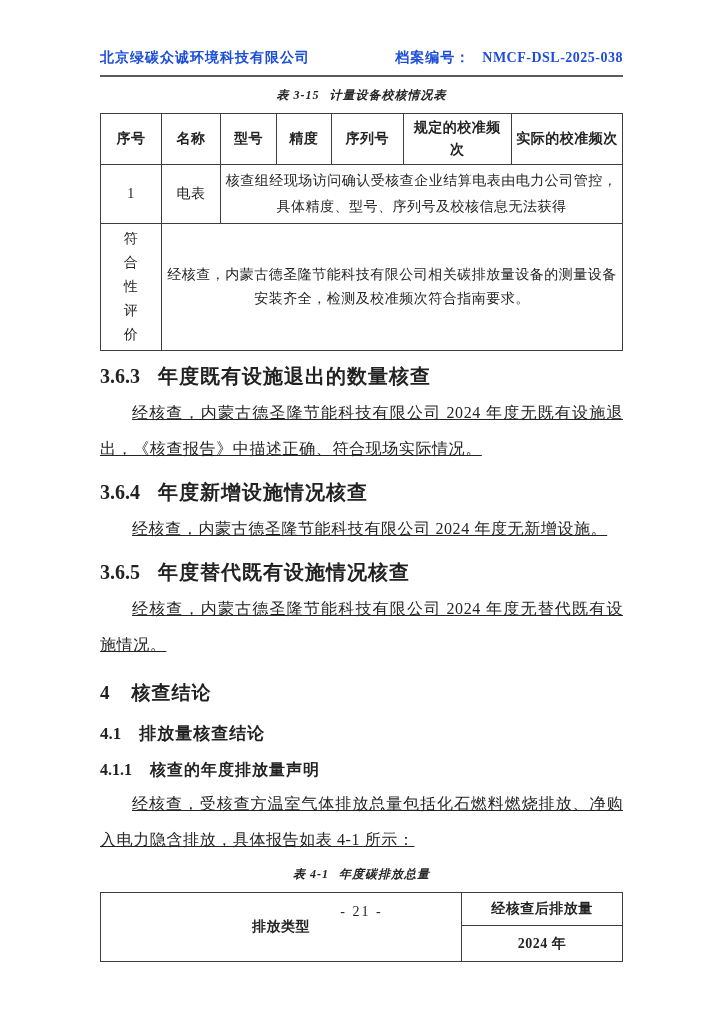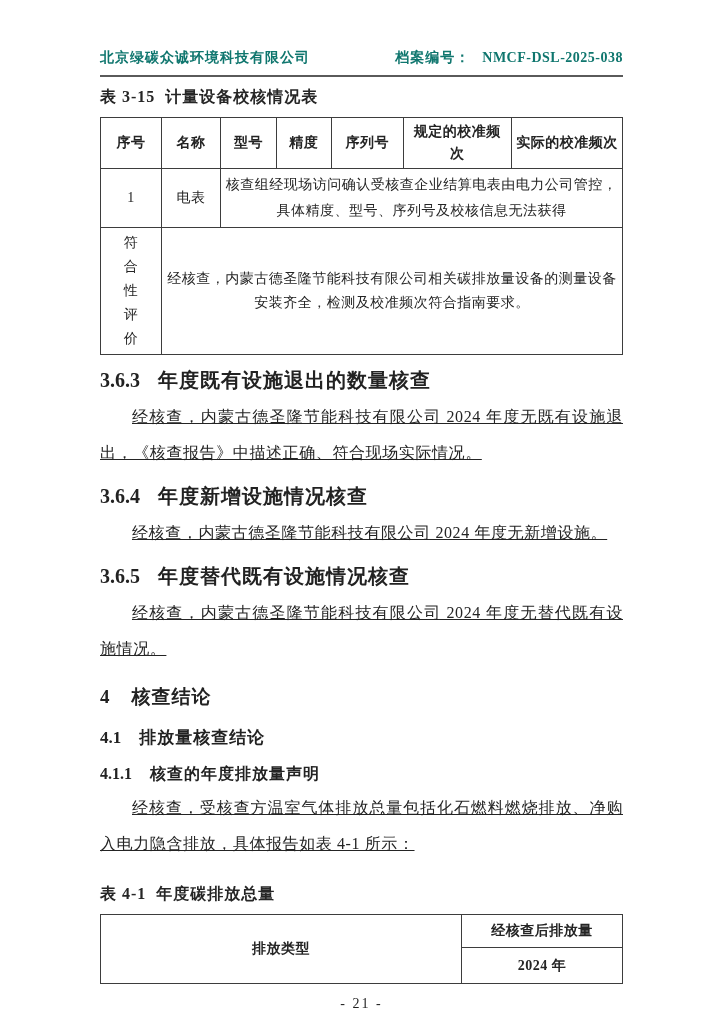--- a/index.html
+++ b/index.html
@@ -18,44 +18,45 @@
   
   .doc-header {
     display: flex;
     justify-content: space-between;
     align-items: flex-end;
     padding-top: 49px;
     padding-bottom: 8px;
     border-bottom: 2px solid #5a5a5a;
     font-size: 14px;
     letter-spacing: 1px;
-    color: #0f766e;
+    color: #1d4ed8;
   }
   .doc-header .company { font-weight: bold; }
   .doc-header .archive { font-weight: bold; white-space: nowrap; }
   .doc-header .archive-no { margin-left: 12px; letter-spacing: 0.5px; }
 
   
   .para {
     font-size: 16px;
     line-height: 36px;
     text-align: justify;
     letter-spacing: 0.6px;
     margin: 18px 0 0 0;
     color: #242424;
   }
   .para.indent { text-indent: 2em; margin-top: 5px; text-decoration: underline; }
 
   
   .tbl-caption {
     margin-top: 10px;
-    text-align: left;
+    text-align: center;
     font-weight: bold;
-    font-size: 16px;
+    font-size: 12px;
     letter-spacing: 1px;
+    font-style: italic;
   }
   .tbl-caption .cap-title { margin-left: 10px; }
 
   .sec-h {
     font-weight: bold;
     letter-spacing: 1px;
     color: #222222;
   }
   .h-363, .h-364, .h-365 { font-size: 20px; margin: 12px 0 0 0; }
   .h-4   { font-size: 19px; margin: 17px 0 0 0; }
@@ -81,21 +82,21 @@
   .t315 .label-cell { padding: 3px 16px; }
   .t41 td { font-weight: bold; font-size: 14px; }
   .t41 .row-top td { height: 26px; }
   .t41 .row-bottom td { height: 29px; }
   .t41 .type-cell { height: auto; }
 
   
   .page-footer {
     position: absolute;
     left: 0; right: 0;
-    top: 996px;
+    top: 904px;
     text-align: center;
     font-size: 14px;
     letter-spacing: 2px;
     color: #1f1f1f;
   }
 </style>
 </head>
 <body>
 
 <div class="page">
@@ -166,21 +167,21 @@
 
     <h2 class="sec-h h-41">
       <span class="hnum">4.1</span><span>排放量核查结论</span>
     </h2>
 
     <h3 class="sec-h h-411">
       <span class="hnum">4.1.1</span><span>核查的年度排放量声明</span>
     </h3>
     <p class="para indent">经核查，受核查方温室气体排放总量包括化石燃料燃烧排放、净购入电力隐含排放，具体报告如表 4-1 所示：</p>
 
-    <div class="tbl-caption" style="margin-top:22px">
+    <div class="tbl-caption" style="margin-top:8px">
       <span>表 4-1</span><span class="cap-title">年度碳排放总量</span>
     </div>
 
     <table class="t41">
       <colgroup>
         <col style="width:69.2%">
           <col style="width:30.8%">
       </colgroup>
       <tbody>
           <tr class="row-top">

